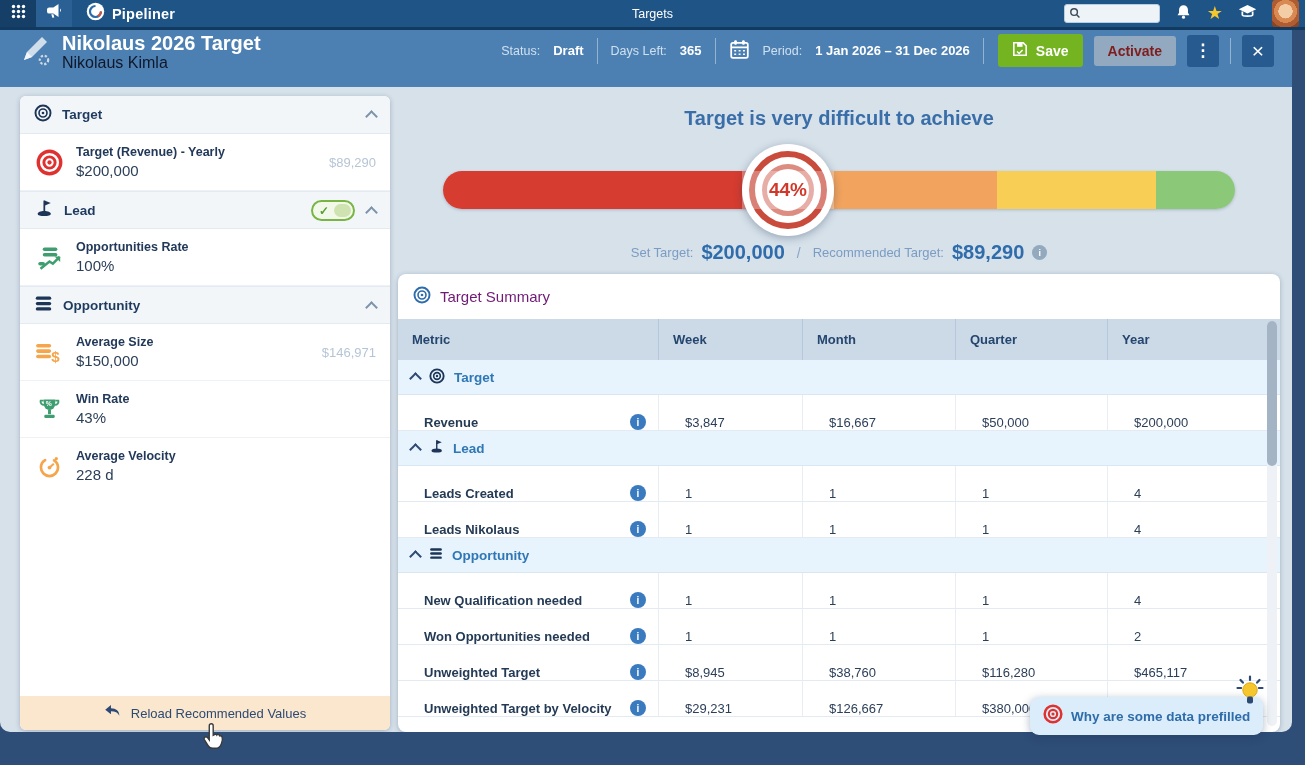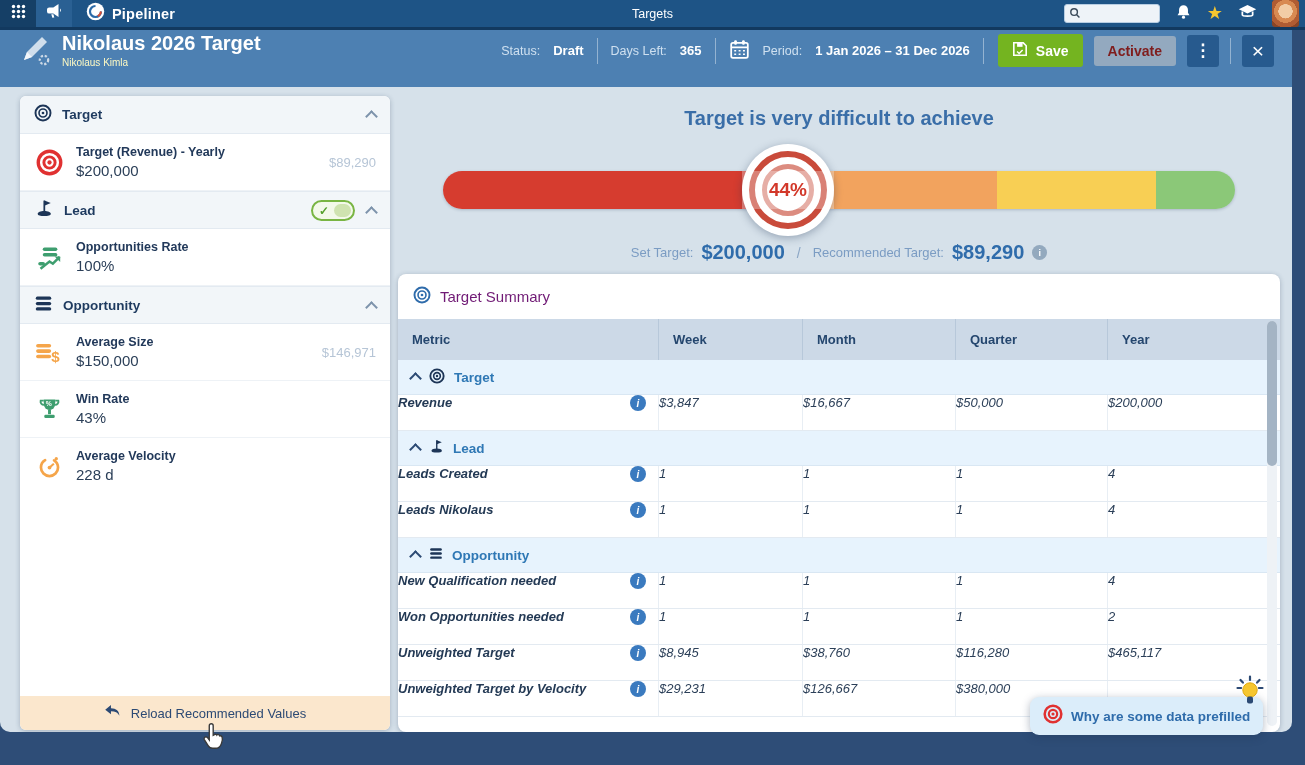--- a/index.html
+++ b/index.html
@@ -22,21 +22,21 @@
   .avatar { width:27px; height:27px; border-radius:3px;
      background: radial-gradient(circle at 50% 42%, #f2cda6 0 34%, #d88a52 35% 55%, #b05c33 56% 78%, #8a4526 79%); }
 
   
   .modal { position:absolute; top:14px; left:0; width:1292px; height:718px; background:#d6e1ea; border-radius:0 0 10px 10px; overflow:hidden; z-index:5; }
 
   
   .mheader { height:73px; background:#4d80b2; display:flex; align-items:center; padding:0 18px; color:#fff; }
   .h-icon { width:34px; height:34px; margin-right:10px; flex:0 0 auto; }
   .h-titles .t1 { font-size:20px; font-weight:bold; line-height:24px; }
-  .h-titles .t2 { font-size:10px; line-height:16px; color:#fef9c3; }
+  .h-titles .t2 { font-size:16px; line-height:16px; color:#0f172a; }
   .hmeta { margin-left:auto; display:flex; align-items:center; gap:13px; font-size:12.5px; color:#cfe0f0; margin-right:14px; white-space:nowrap; }
   .hmeta b { color:#fff; font-size:13px; }
   .hdiv { width:1px; height:26px; background:rgba(255,255,255,.4); }
   .hbtns { display:flex; align-items:center; gap:11px; }
   .btn { border:none; border-radius:3px; font-family:inherit; font-weight:bold; font-size:14px; cursor:pointer; display:flex; align-items:center; gap:8px; padding:7px 14px; }
   .btn-save { background:#74b420; color:#fff; }
   .btn-activate { background:#93a9bf; color:#7f1d1d; cursor:default; }
   .sqbtn { width:32px; height:32px; border-radius:3px; background:#275a8e; border:none; color:#fff; cursor:pointer; display:flex; align-items:center; justify-content:center; }
   .kebab::before { content:"\22EE"; font-size:17px; font-weight:bold; color:#fff; }
   .xmark::before { content:"\00D7"; font-size:21px; color:#fff; line-height:1; }
@@ -84,21 +84,21 @@
   .sumcard { position:relative; margin-top:10px; width:100%; flex:1; background:#fff; border-radius:8px; box-shadow:0 1px 5px rgba(40,60,90,.3); overflow:hidden; display:flex; flex-direction:column; }
   .ct { flex:0 0 45px; display:flex; align-items:center; gap:9px; padding:0 15px; }
   .ct-text { color:#701a75; font-weight:normal; font-size:15px; }
   .grid5 { display:grid; grid-template-columns:260px 144px 153px 152px 1fr; align-items:stretch; }
   .thead { flex:0 0 41px; background:#ccd9e7; font-weight:bold; font-size:13px; color:#24466e; }
   .th { display:flex; align-items:center; padding-left:14px; }
   .th + .th { border-left:1px solid #b7c8da; }
   .group-row { flex:0 0 35px; background:#e7f3fd; border-bottom:1px solid #d9e7f3; display:flex; align-items:center; gap:9px; padding-left:13px; font-size:13.5px; font-weight:bold; color:#2f78b5; cursor:pointer; }
   .gchev { border-color:#2c4a74; margin-top:3px; }
   .data-row { flex:0 0 36px; border-bottom:1px solid #e3eaf1; font-size:13px; color:#2b3f58; }
-  .dc { display:flex; align-items:flex-start; padding-left:0;font-style:italic; }
+  .dc { display:flex; align-items:flex-end; padding-left:26px; }
   .dc + .dc { border-left:1px solid #e8eef4; }
   .dc-metric { justify-content:space-between; padding-right:12px; font-weight:bold; color:#243a55; }
   .iinfo { width:16px; height:16px; border-radius:50%; background:#3a7abf; color:#fff; font-size:10px; font-weight:bold; display:flex; align-items:center; justify-content:center; cursor:pointer; flex:0 0 16px; }
   .vscroll { position:absolute; top:47px; right:3px; bottom:6px; width:10px; background:#eef2f6; border-radius:6px; }
   .vthumb { width:10px; height:145px; background:#a4b4c4; border-radius:6px; cursor:pointer; }
 
   
   .tooltip { position:absolute; left:1030px; top:697px; height:38px; background:#dbedfa; border-radius:9px; box-shadow:0 2px 8px rgba(30,50,80,.35); display:flex; align-items:center; gap:8px; padding:0 13px; z-index:30; }
   .tt-text { color:#2f6cab; font-weight:bold; font-size:13.5px; white-space:nowrap; }
   .bulb { position:absolute; left:1234px; top:674px; z-index:31; }

